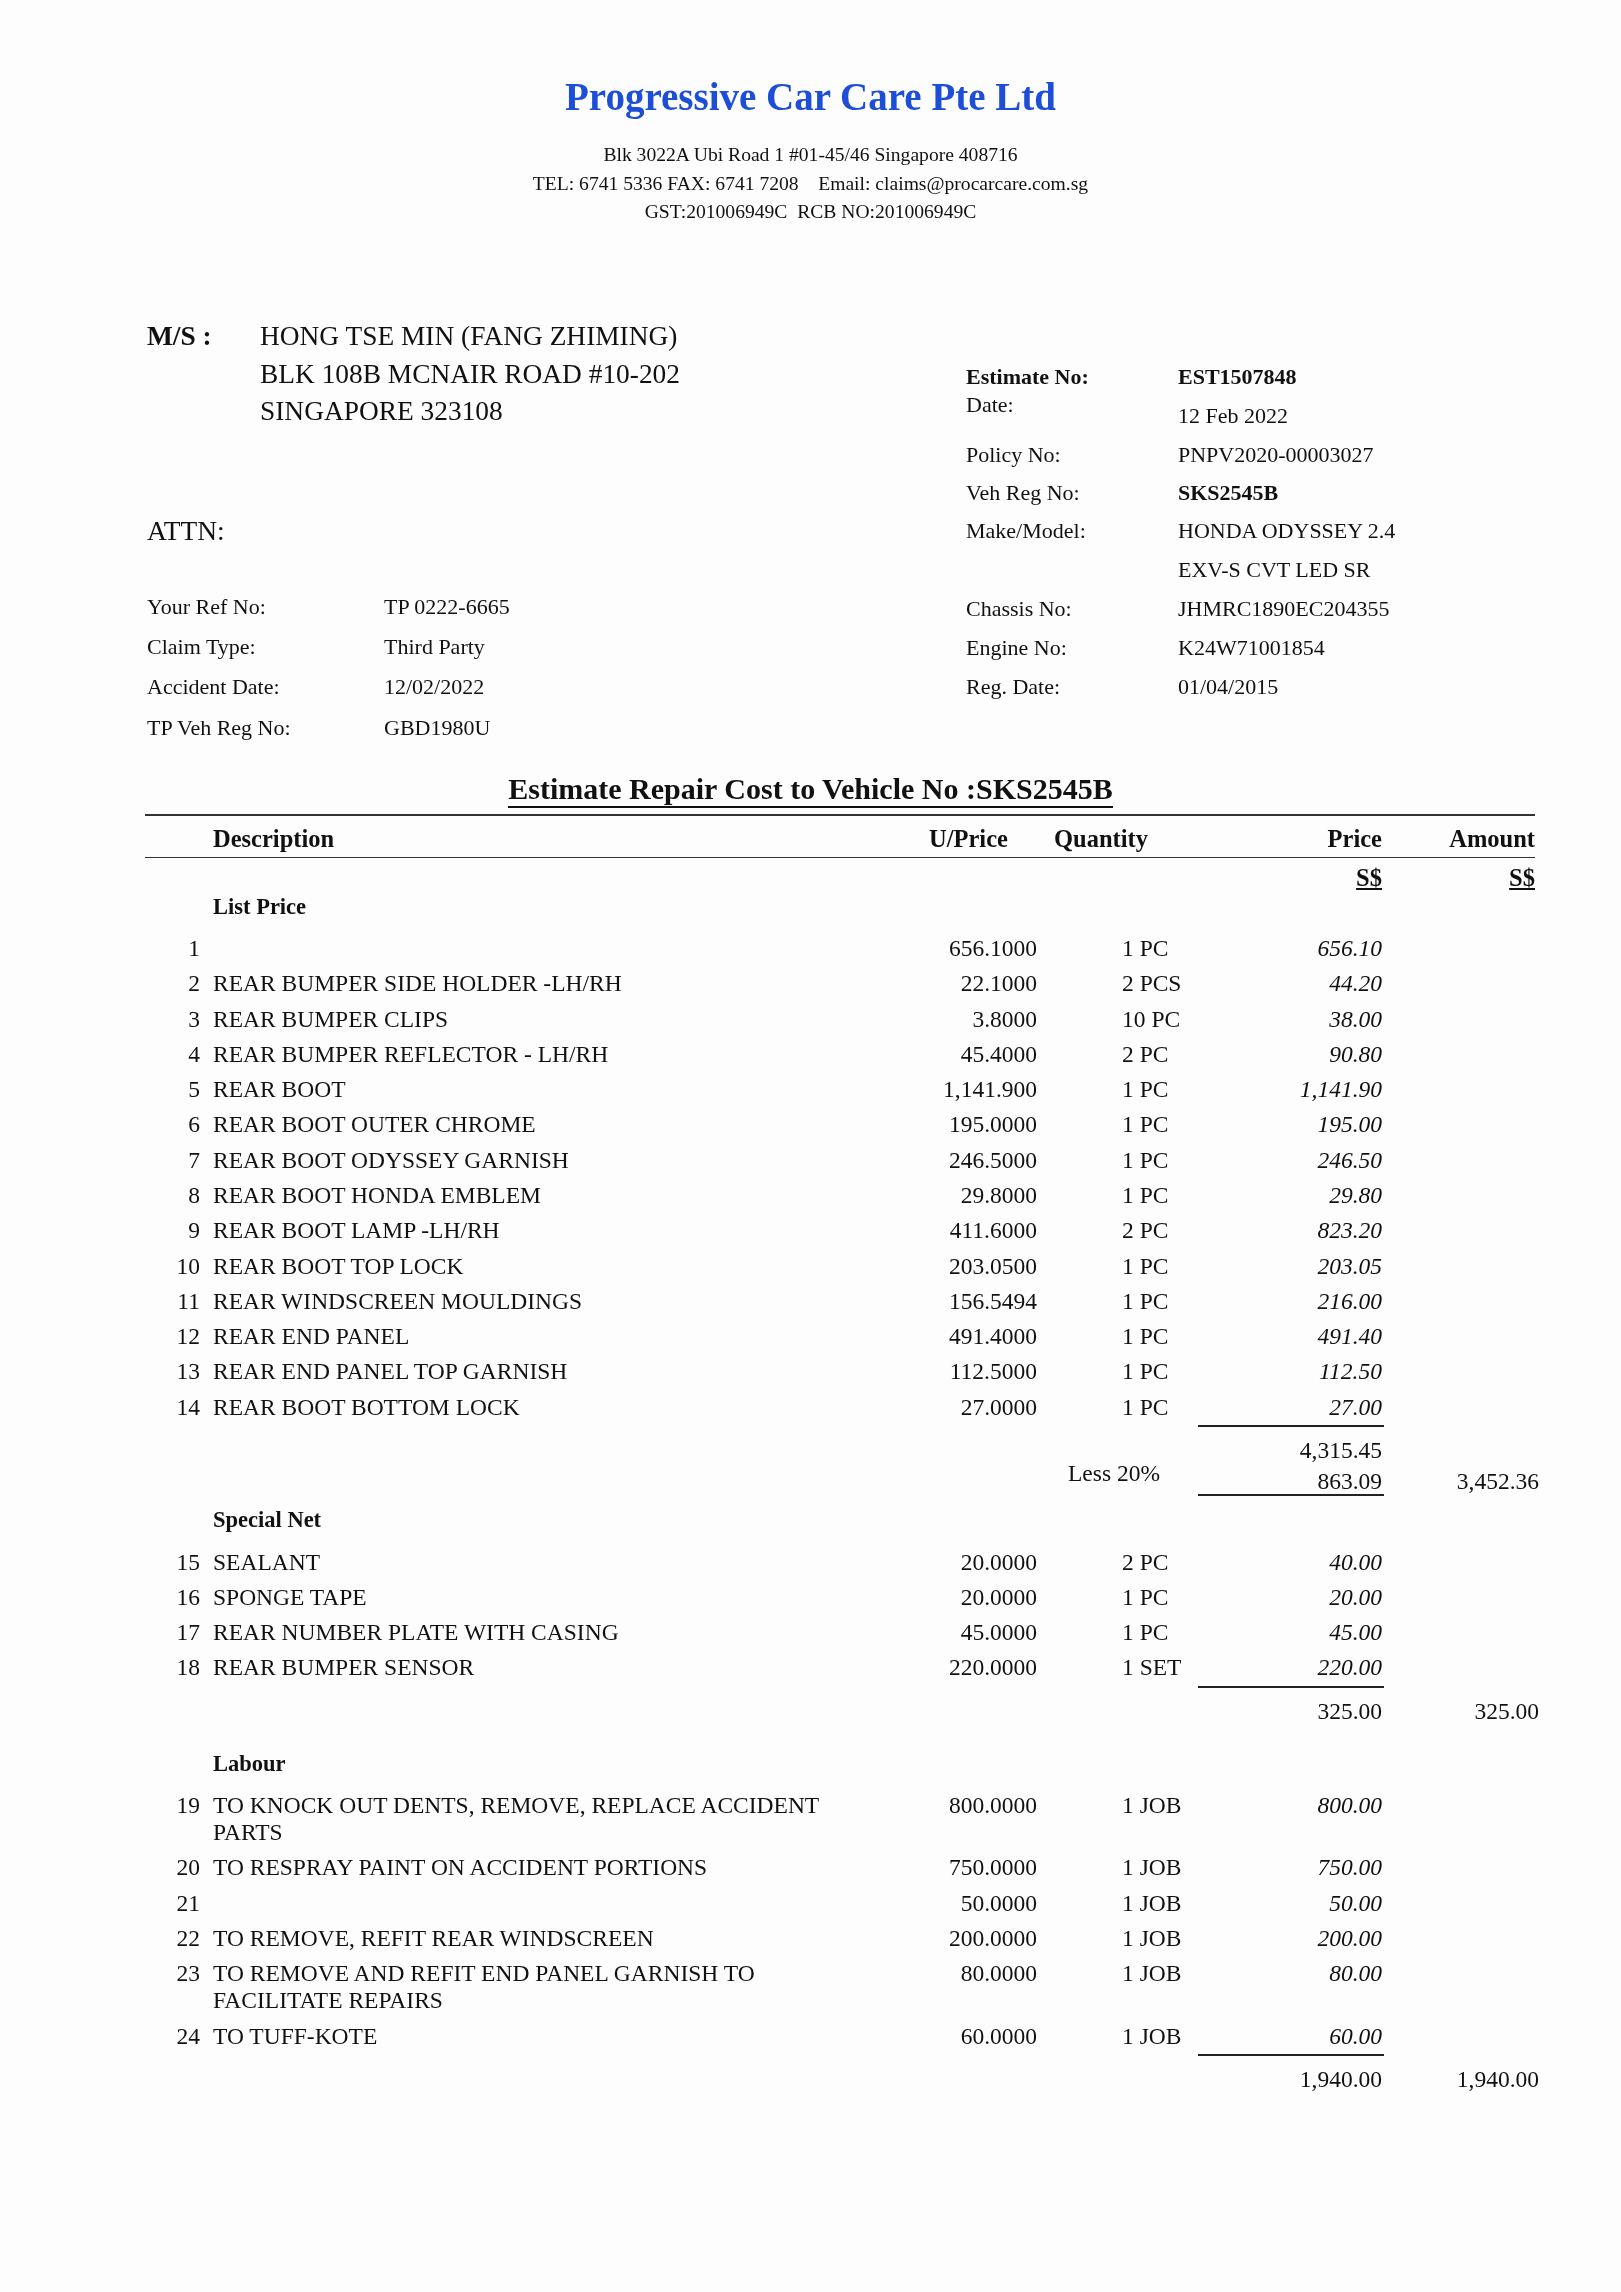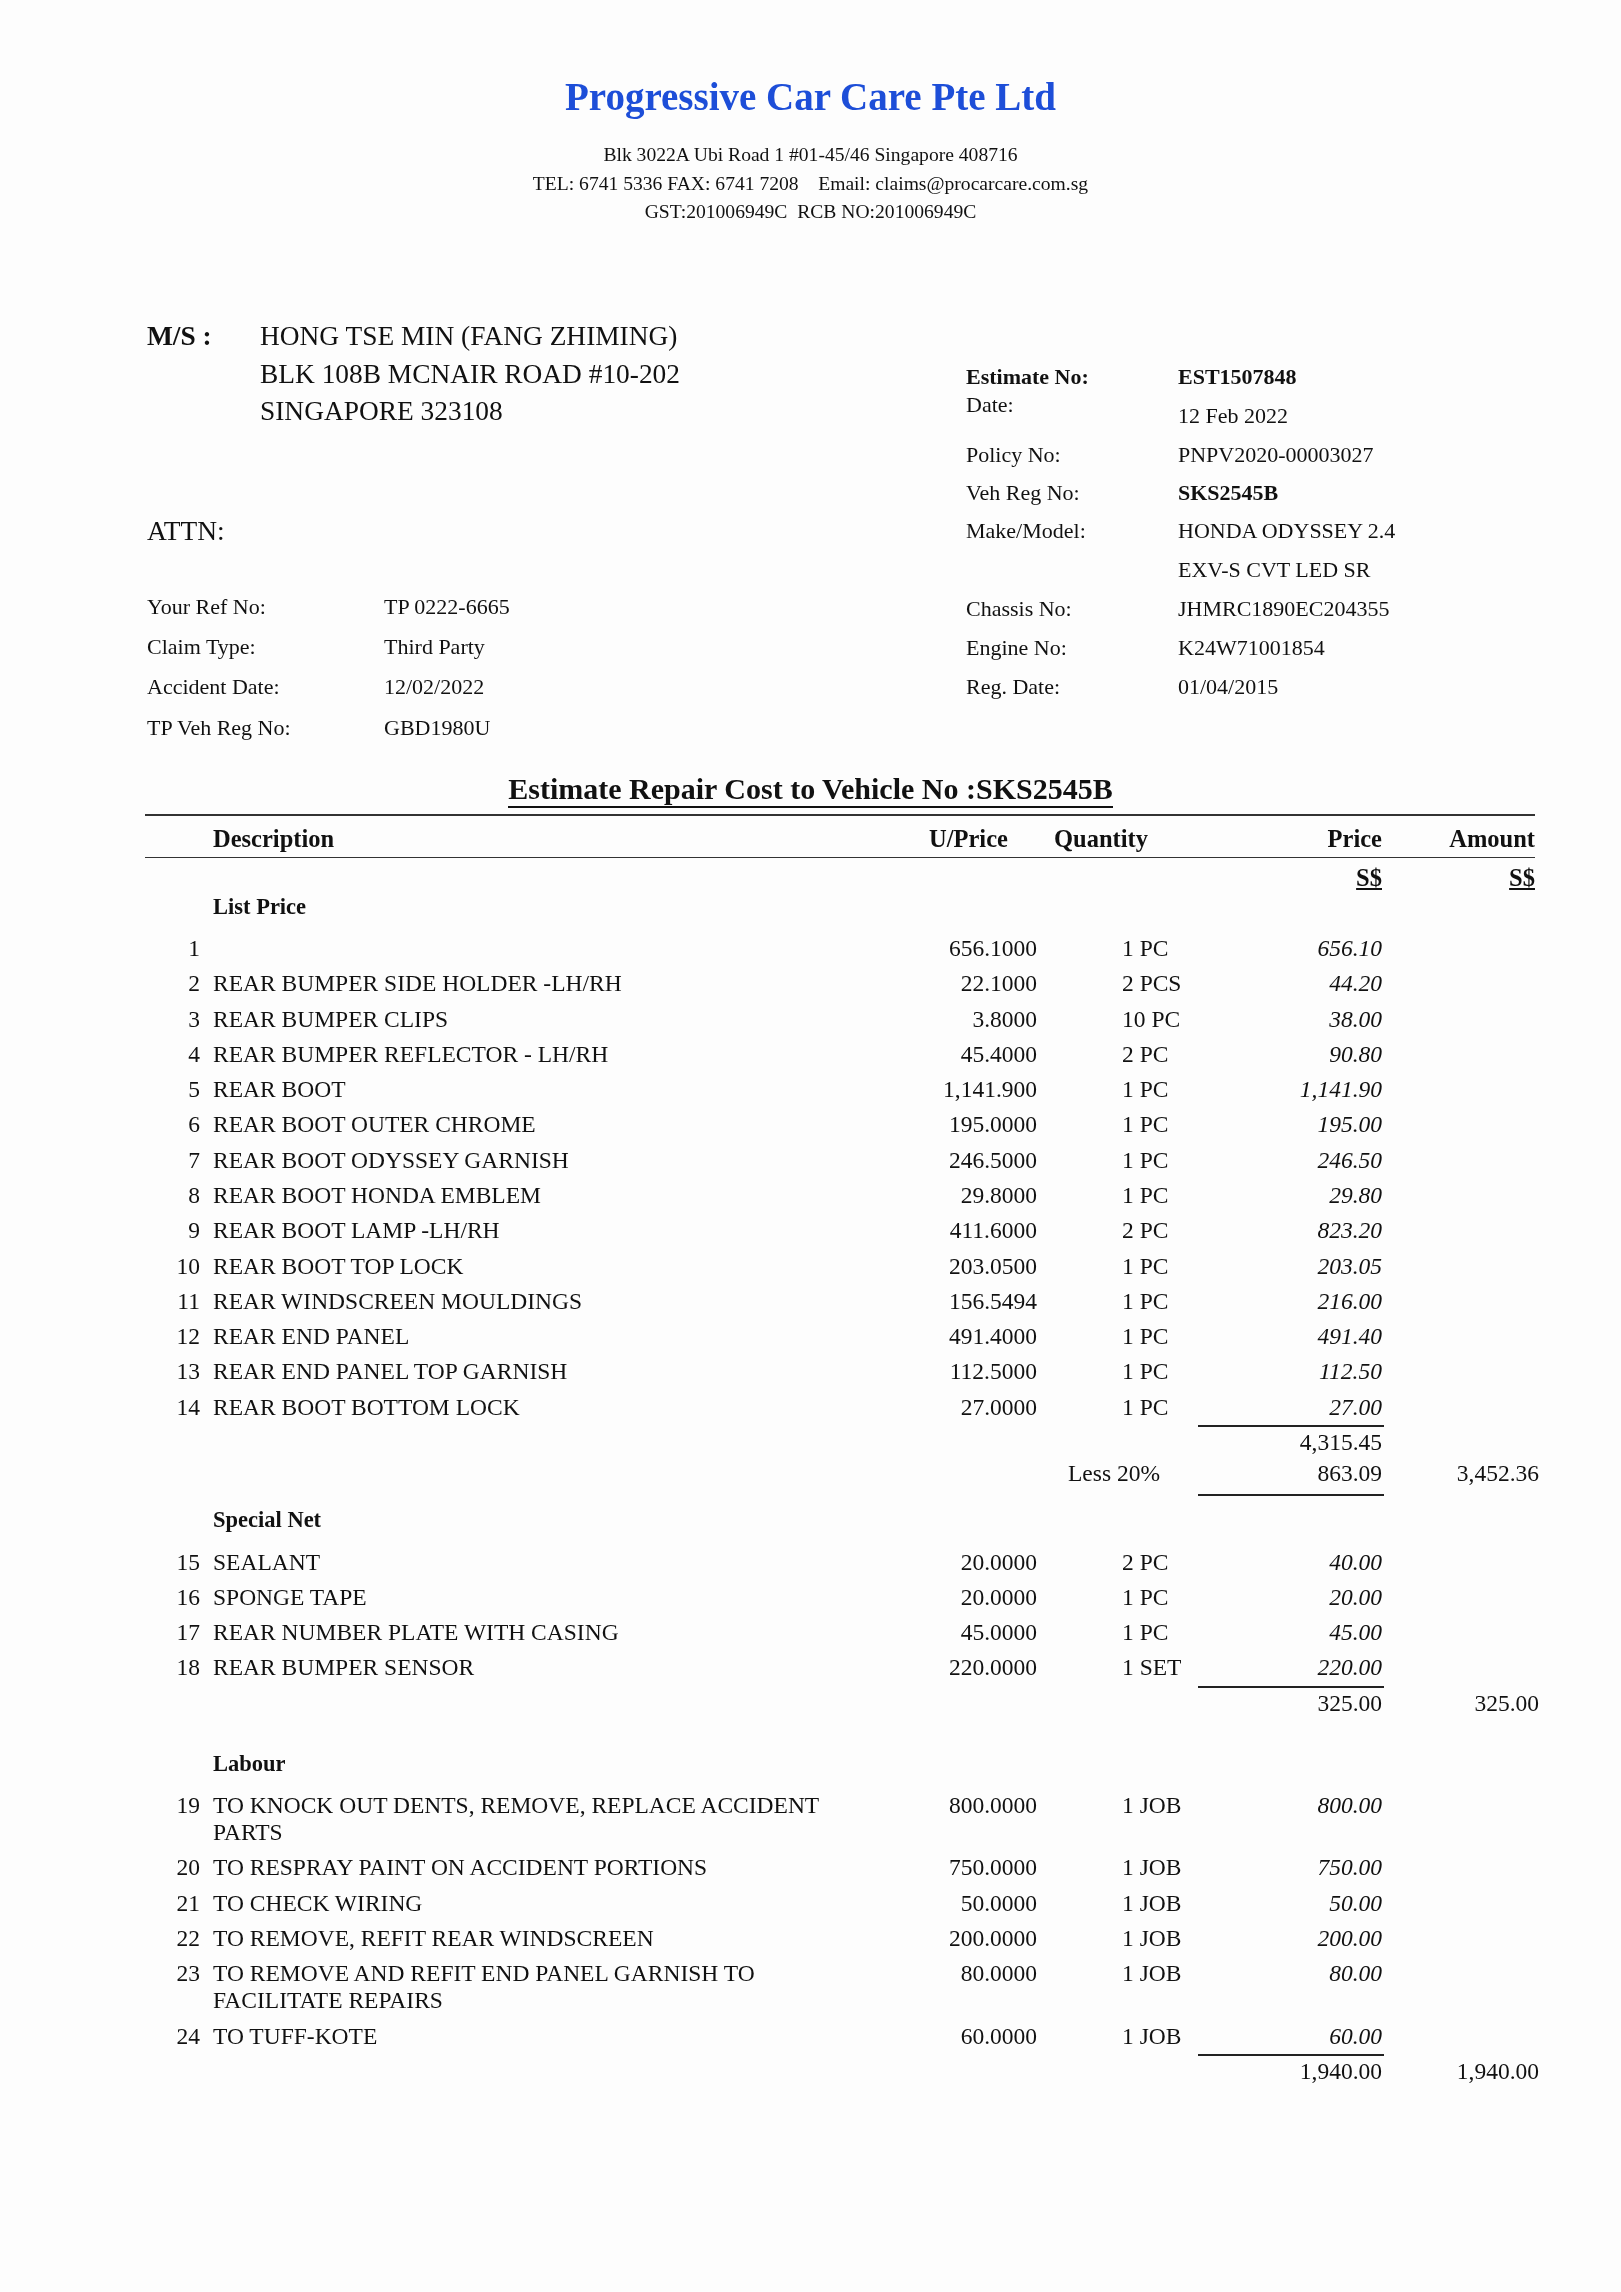--- a/index.html
+++ b/index.html
@@ -28,21 +28,21 @@
   .cur { position: absolute; top: 864px; font-size: 24.5px; font-weight: bold; text-decoration: underline; }
 
   .section { position: absolute; left: 213px; font-size: 22.5px; font-weight: bold; }
   .row { position: absolute; left: 0; width: 1621px; height: 31px; font-size: 23.5px; }
   .row .no { position: absolute; left: 157px; width: 43px; text-align: right; }
   .row .desc { position: absolute; left: 213px; width: 667px; line-height: 27.4px; }
   .row .uprice { position: absolute; right: 584px; text-align: right; }
   .row .qty { position: absolute; left: 1122px; }
   .row .price { position: absolute; right: 239px; text-align: right; font-style: italic; }
   .subline { position: absolute; left: 1198px; width: 186px; height: 2px; background: #222; }
-  .subtotal { position: absolute; font-size: 23.5px; text-align: right; }
+  .subtotal { position: absolute; font-size: 23.5px; text-align: right; margin-top: 8px; }
   .less { position: absolute; left: 1068px; font-size: 23.5px; }
 </style>
 </head>
 <body>
 
 <div class="page">
   <div class="company">Progressive Car Care Pte Ltd</div>
   <div class="addr addr1">Blk 3022A Ubi Road 1 #01-45/46 Singapore 408716</div>
   <div class="addr addr2" style="white-space:pre">TEL: 6741 5336 FAX: 6741 7208    Email: claims@procarcare.com.sg</div>
   <div class="addr addr3" style="white-space:pre">GST:201006949C  RCB NO:201006949C</div>
@@ -238,21 +238,20 @@
       </div>
       <div class="row" style="top:1854px">
         <span class="no">20</span>
         <span class="desc">TO RESPRAY PAINT ON ACCIDENT PORTIONS</span>
         <span class="uprice">750.0000</span>
         <span class="qty">1 JOB</span>
         <span class="price">750.00</span>
       </div>
       <div class="row" style="top:1890px">
         <span class="no">21</span>
-        <span class="desc">TO CHECK WIRING</span>
         <span class="uprice">50.0000</span>
         <span class="qty">1 JOB</span>
         <span class="price">50.00</span>
       </div>
       <div class="row" style="top:1925px">
         <span class="no">22</span>
         <span class="desc">TO REMOVE, REFIT REAR WINDSCREEN</span>
         <span class="uprice">200.0000</span>
         <span class="qty">1 JOB</span>
         <span class="price">200.00</span>

